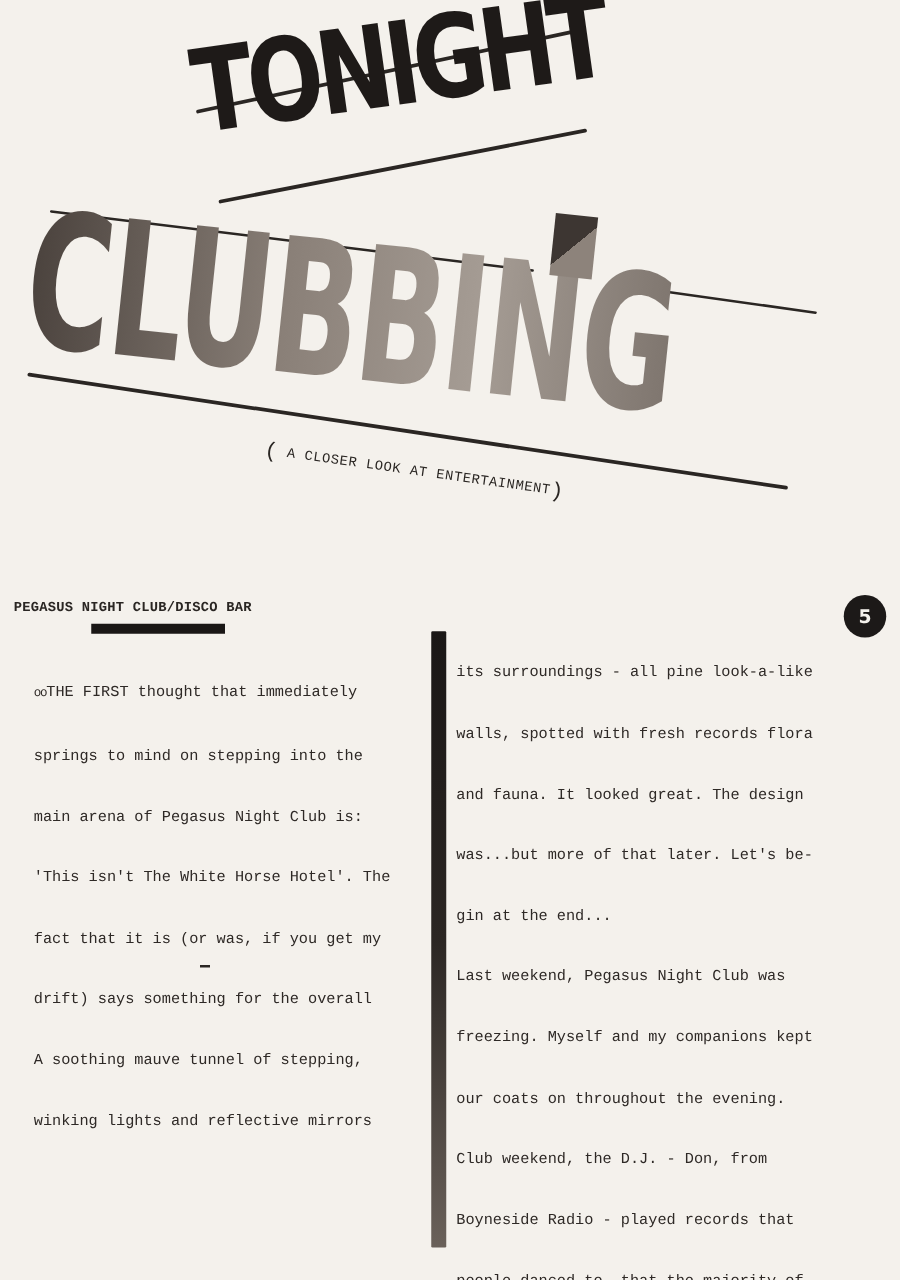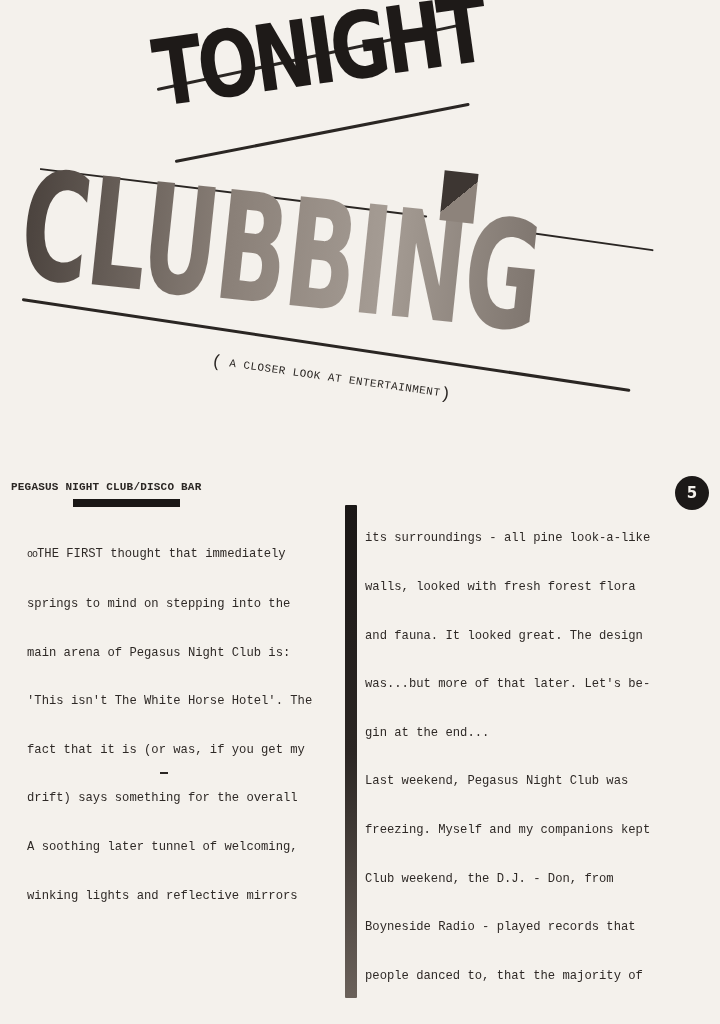--- a/index.html
+++ b/index.html
@@ -105,21 +105,21 @@
 
   <div class="page-num">5</div>
 
   <div class="col left">
     <p><span class="bullet">oo</span><span>THE FIRST thought that immediately</span></p>
     <p>springs to mind on stepping into the</p>
     <p>main arena of Pegasus Night Club is:</p>
     <p>'This isn't The White Horse Hotel'. The</p>
     <p>fact that it is (or was, if you get my</p>
     <p>drift) says something for the overall</p>
-    <p>A soothing later tunnel of welcoming,</p>
+    <p>A soothing mauve tunnel of stepping,</p>
     <p>winking lights and reflective mirrors</p>
     
     
     
     
     
     
     
     
     
@@ -135,26 +135,27 @@
     
     
     
   </div>
 
   <div class="divider-dash"></div>
   <div class="col-bar"></div>
 
   <div class="col right">
     <p>its surroundings - all pine look-a-like</p>
-    <p>walls, looked with fresh forest flora</p>
+    <p>walls, spotted with fresh records flora</p>
     <p>and fauna. It looked great. The design</p>
     <p>was...but more of that later. Let's be-</p>
     <p>gin at the end...</p>
     <p>Last weekend, Pegasus Night Club was</p>
     <p>freezing. Myself and my companions kept</p>
+    <p>our coats on throughout the evening.</p>
     <p>Club weekend, the D.J. - Don, from</p>
     <p>Boyneside Radio - played records that</p>
     <p>people danced to, that the majority of</p>
     
     
     
     
     
     
     

